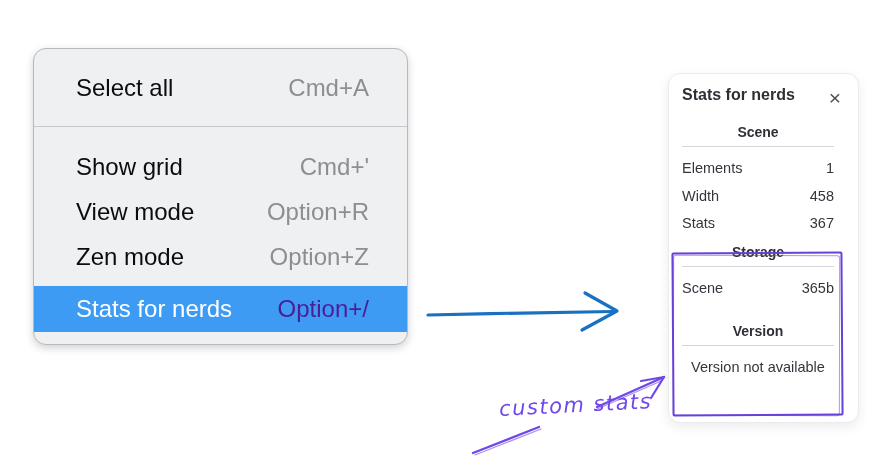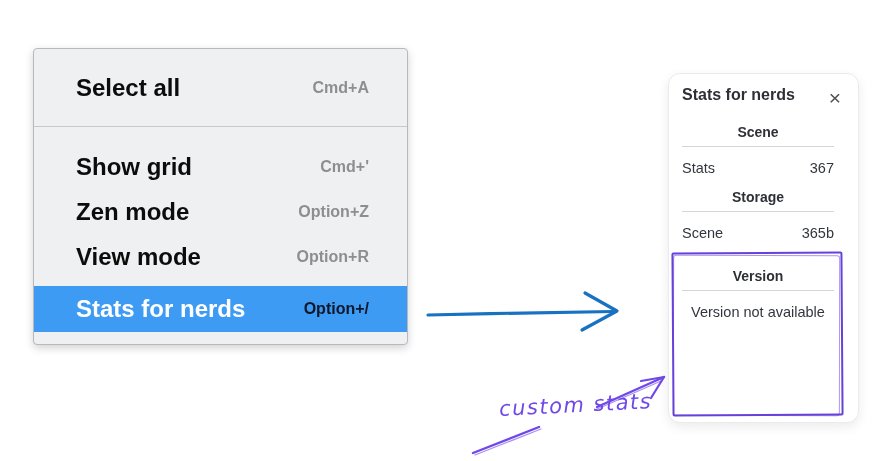--- a/index.html
+++ b/index.html
@@ -11,42 +11,41 @@
     font-family: "Liberation Sans", sans-serif;
     overflow: hidden;
   }
 
   
   .context-menu {
     position: absolute; left: 33px; top: 48px;
     width: 375px; height: 297px;
     background: #eff0f1;
     border: 1px solid #b7b9bc;
-    border-radius: 4px;
+    border-radius: 13px;
     box-shadow: 0 3px 9px rgba(0,0,0,.18);
     overflow: hidden;
-    font-weight: bold;
   }
   .menu-item {
     display: flex; justify-content: space-between; align-items: center;
     height: 45px;
     padding: 0 38px 0 42px;
     font-size: 24px; color: #0c0c0d;
     cursor: default;
   }
   .menu-item.first { height: 77px; }
-  .menu-item .shortcut { font-size: 16px; color: #8d8e92; }
+  .menu-item .shortcut { font-size: 24px; color: #8d8e92; }
   .menu-divider { height: 0; border-top: 1px solid #c7c9cc; }
   .menu-group { padding-top: 17px; }
   .menu-item.selected {
     height: 46px; margin-top: 7px;
     background: var(--menu-highlight, #3d9bf4);
     color: #ffffff;
   }
-  .menu-item.selected .shortcut { color: #0f172a; }
+  .menu-item.selected .shortcut { color: #4c1d95; }
 
   
   .stats-panel {
     position: absolute; left: 668px; top: 73px;
     width: 191px; height: 350px;
     background: #ffffff;
     border: 1px solid #ebebee;
     border-radius: 12px;
     box-shadow: 0 4px 12px rgba(0,0,0,.08);
     padding: 12px 24px 12px 13px;
@@ -115,26 +114,26 @@
       <span>Select all</span>
       <span class="shortcut">Cmd+A</span>
     </div>
     <div class="menu-divider"></div>
     <div class="menu-group">
       <div class="menu-item">
         <span>Show grid</span>
         <span class="shortcut">Cmd+'</span>
       </div>
       <div class="menu-item">
+        <span>View mode</span>
+        <span class="shortcut">Option+R</span>
+      </div>
+      <div class="menu-item">
         <span>Zen mode</span>
         <span class="shortcut">Option+Z</span>
-      </div>
-      <div class="menu-item">
-        <span>View mode</span>
-        <span class="shortcut">Option+R</span>
       </div>
       <div class="menu-item selected">
         <span>Stats for nerds</span>
         <span class="shortcut">Option+/</span>
       </div>
     </div>
   </div>
 
   <svg class="arrow-blue-svg" width="210" height="56" viewBox="0 0 210 56" fill="none">
     <path d="M4 29 C 66 27.5, 138 26, 189 25.5" stroke="currentColor" stroke-width="3.2" stroke-linecap="round"></path>
@@ -143,20 +142,28 @@
 
   <div class="stats-panel">
     <div class="panel-title">Stats for nerds</div>
     <button class="panel-close">
       <span>×</span>
     </button>
 
     <div>
       <div class="section-heading">Scene</div>
       <hr class="section-rule">
+      <div class="stat-row">
+        <span>Elements</span>
+        <span>1</span>
+      </div>
+      <div class="stat-row">
+        <span>Width</span>
+        <span>458</span>
+      </div>
       <div class="stat-row">
         <span>Stats</span>
         <span>367</span>
       </div>
     </div>
 
     <div>
       <div class="section-heading" style="margin-top:4px">Storage</div>
       <hr class="section-rule">
       <div class="stat-row">

